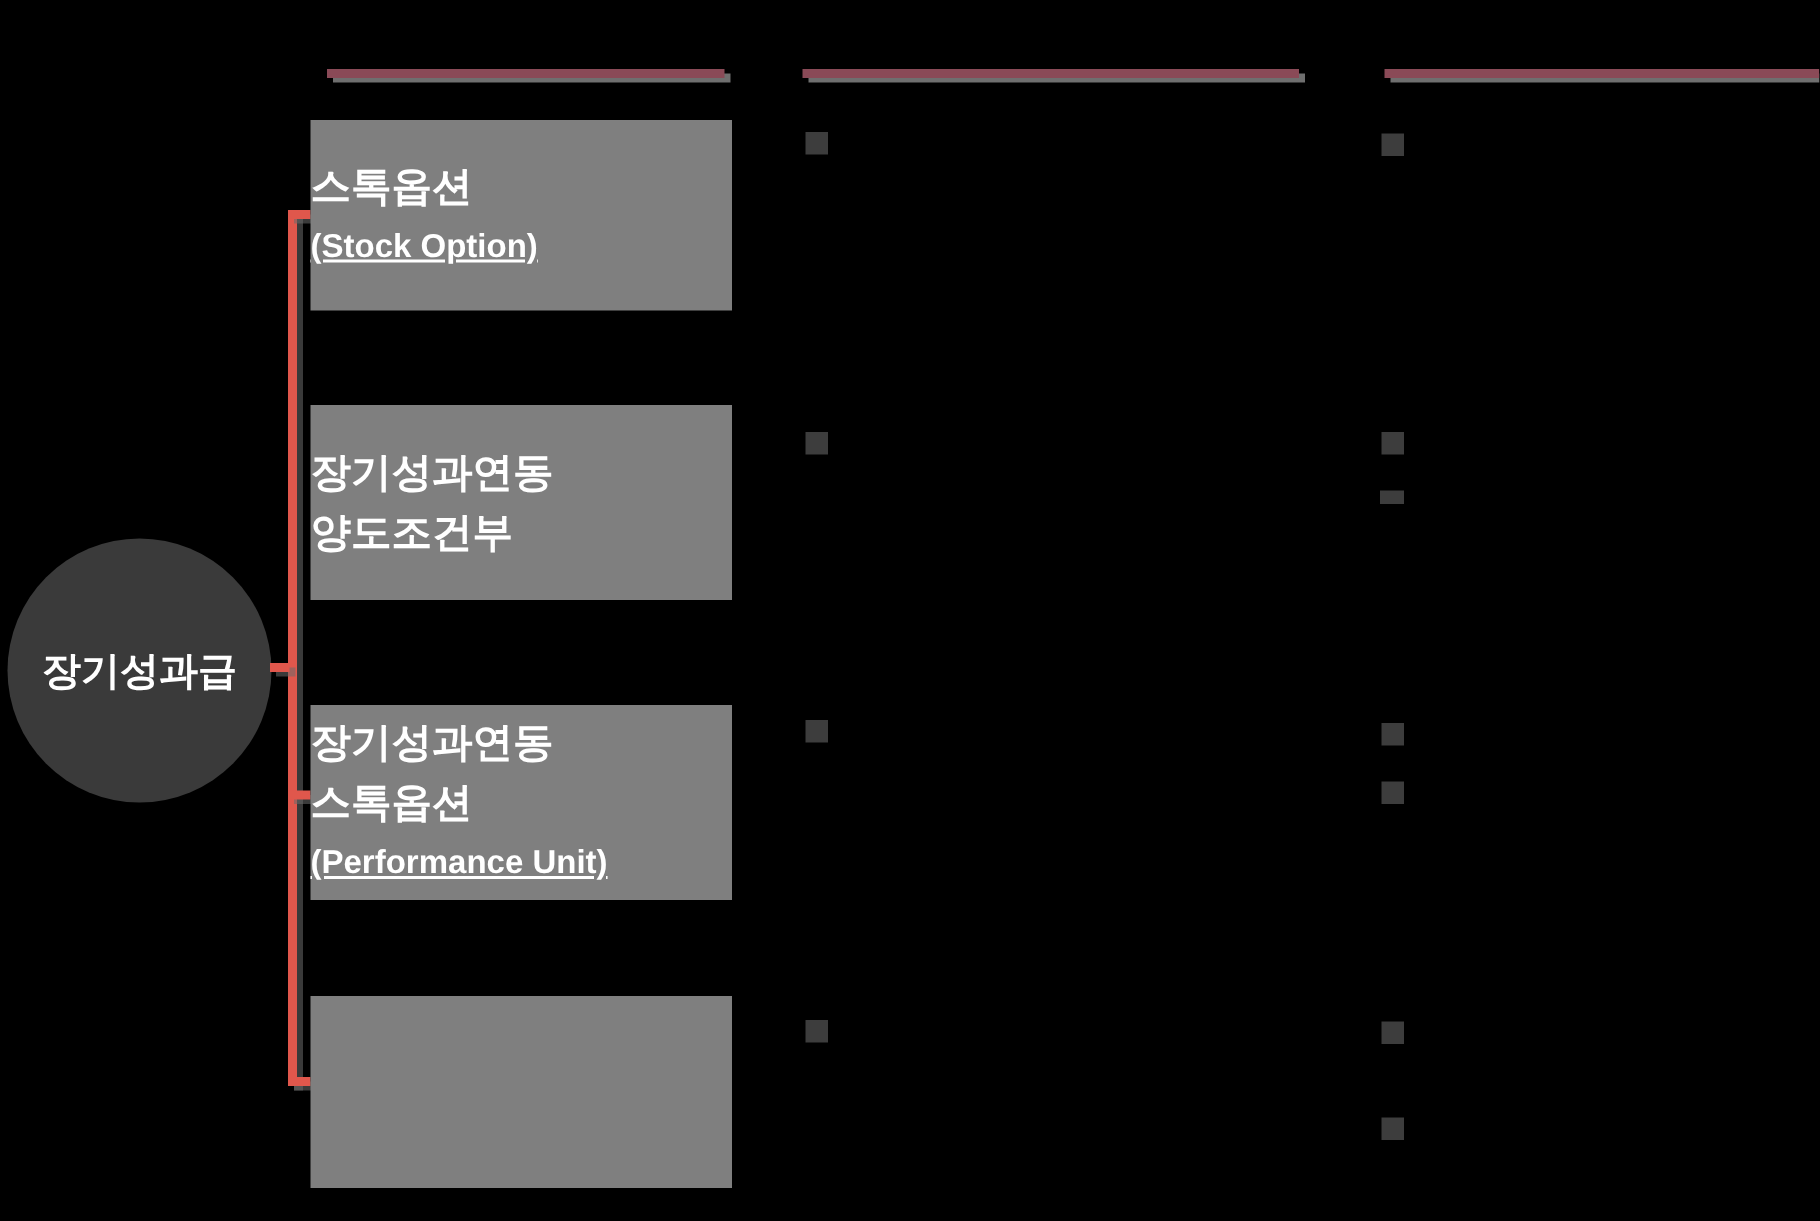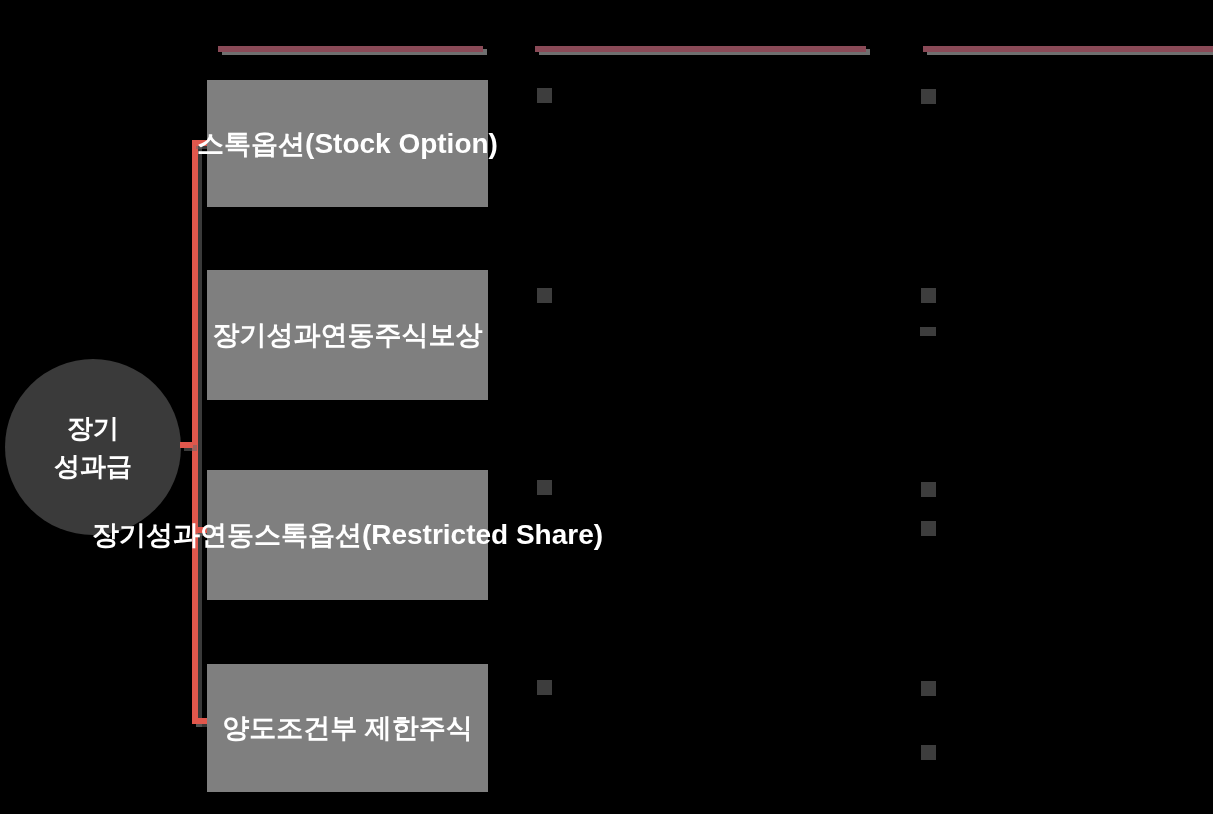--- a/index.html
+++ b/index.html
@@ -19,45 +19,45 @@
   }
   .topline.l1{left:218px;width:265px;}
   .topline.l2{left:535px;width:331px;}
   .topline.l3{left:923px;width:290px;}
 
   
   .root-circle{
     position:absolute;left:5px;top:359px;
     width:176px;height:176px;border-radius:50%;
     background:#3a3a3a;
-    display:flex;flex-direction:column;align-items:center;justify-content:center;
+    display:flex;flex-direction:row;align-items:center;justify-content:center;
     color:#ffffff;font-weight:bold;font-size:26px;line-height:38px;
     text-align:center;
   }
 
   
   .conn{
     position:absolute;background:#e0574c;
     box-shadow:4px 3px 0 rgba(105,105,105,0.55);
   }
   .conn.trunk{left:192px;top:140px;width:6px;height:584px;}
   .conn.stub-top{left:192px;top:140px;width:15px;height:6px;}
   .conn.stub-circle{left:180px;top:442px;width:13px;height:6px;}
   .conn.stub-share{left:192px;top:527px;width:15px;height:6px;}
   .conn.stub-bottom{left:192px;top:718px;width:15px;height:6px;}
 
   
   .node-box{
     position:absolute;left:207px;width:281px;
     background:#7f7f7f;
-    display:flex;flex-direction:row;align-items:center;justify-content:center;
+    display:flex;flex-direction:column;align-items:flex-start;justify-content:center;
     color:#ffffff;font-weight:bold;font-size:27px;line-height:40px;
     text-align:center;white-space:nowrap;
   }
-  .node-box .en{font-size:28px;}
+  .node-box .en{font-size:22px;text-decoration:underline;}
   .box1{top:80px;height:127px;}
   .box2{top:270px;height:130px;}
   .box3{top:470px;height:130px;}
   .box4{top:664px;height:128px;}
 
   
   .bullet{
     position:absolute;width:15px;height:15px;background:#3d3d3d;
   }
   .dash{
@@ -97,31 +97,30 @@
   <div class="conn stub-share"></div>
   <div class="conn stub-bottom"></div>
 
   <div class="node-box box1">
     <span>스톡옵션</span>
     <span class="en">(Stock Option)</span>
   </div>
 
   <div class="node-box box2">
     <span>장기성과연동</span>
-    <span>주식보상</span>
+    <span>양도조건부</span>
   </div>
 
   <div class="node-box box3">
     <span>장기성과연동</span>
     <span>스톡옵션</span>
-    <span class="en">(Restricted Share)</span>
+    <span class="en">(Performance Unit)</span>
   </div>
 
   <div class="node-box box4">
-    <span>양도조건부 제한주식</span>
   </div>
 
   <div class="bullet mb1"></div>
   <div class="bullet mb2"></div>
   <div class="bullet mb3"></div>
   <div class="bullet mb4"></div>
 
   <div class="bullet rb1"></div>
   <div class="bullet rb2"></div>
   <div class="dash rd1"></div>

